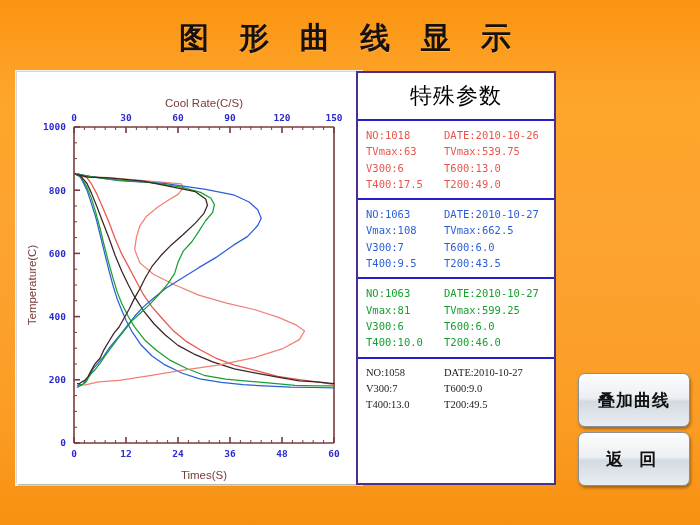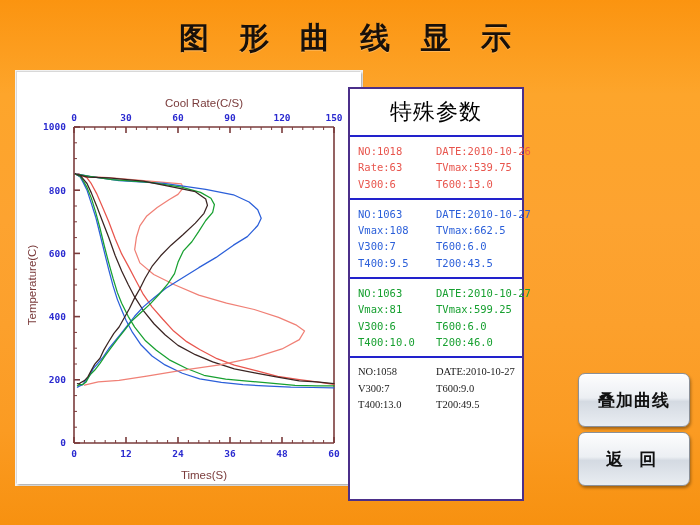--- a/index.html
+++ b/index.html
@@ -24,22 +24,22 @@
     background:#ffffff;
     border:1px solid #ffffff;
     box-shadow:-1px -1px 0 #d8d8d8, 1px 1px 2px rgba(0,0,0,.35),
                 0 0 0 2px #f1f1f1;
     box-sizing:border-box;
   }
   .chart-svg{display:block;width:344px;height:412px;}
 
   
   .params-panel{
-    position:absolute;left:348px;top:71px;width:176px;height:414px;
-    background:#ffffff;border:2px solid #4b2f8a;box-sizing:border-box;margin-top:16px;
+    position:absolute;left:356px;top:71px;width:200px;height:414px;
+    background:#ffffff;border:2px solid #4b2f8a;box-sizing:border-box;
   }
   .params-head{
     height:46px;line-height:46px;text-align:center;
     font-family:"DejaVu Sans","Liberation Sans",sans-serif;
     font-size:22px;color:#000;border-bottom:2px solid #2222cc;letter-spacing:1px;
   }
   .pblock{
     border-bottom:2px solid #2222cc;
     padding:6px 0 6px 8px;
     font-family:"DejaVu Sans Mono","Liberation Mono",monospace;
@@ -184,27 +184,31 @@
 
   <div class="params-panel">
     <div class="params-head">特殊参数</div>
     <div id="params-blocks">
         <div class="pblock" style="color: rgb(232, 85, 77);">
           <div class="prow">
             <span class="c1">NO:1018</span>
             <span class="c2">DATE:2010-10-26</span>
           </div>
           <div class="prow">
-            <span class="c1">Rate:63</span>
+            <span class="c1">TVmax:63</span>
             <span class="c2">TVmax:539.75</span>
           </div>
           <div class="prow">
             <span class="c1">V300:6</span>
             <span class="c2">T600:13.0</span>
           </div>
+          <div class="prow">
+            <span class="c1">T400:17.5</span>
+            <span class="c2">T200:49.0</span>
+          </div>
         </div>
         <div class="pblock" style="color: rgb(43, 95, 217);">
           <div class="prow">
             <span class="c1">NO:1063</span>
             <span class="c2">DATE:2010-10-27</span>
           </div>
           <div class="prow">
             <span class="c1">Vmax:108</span>
             <span class="c2">TVmax:662.5</span>
           </div>

